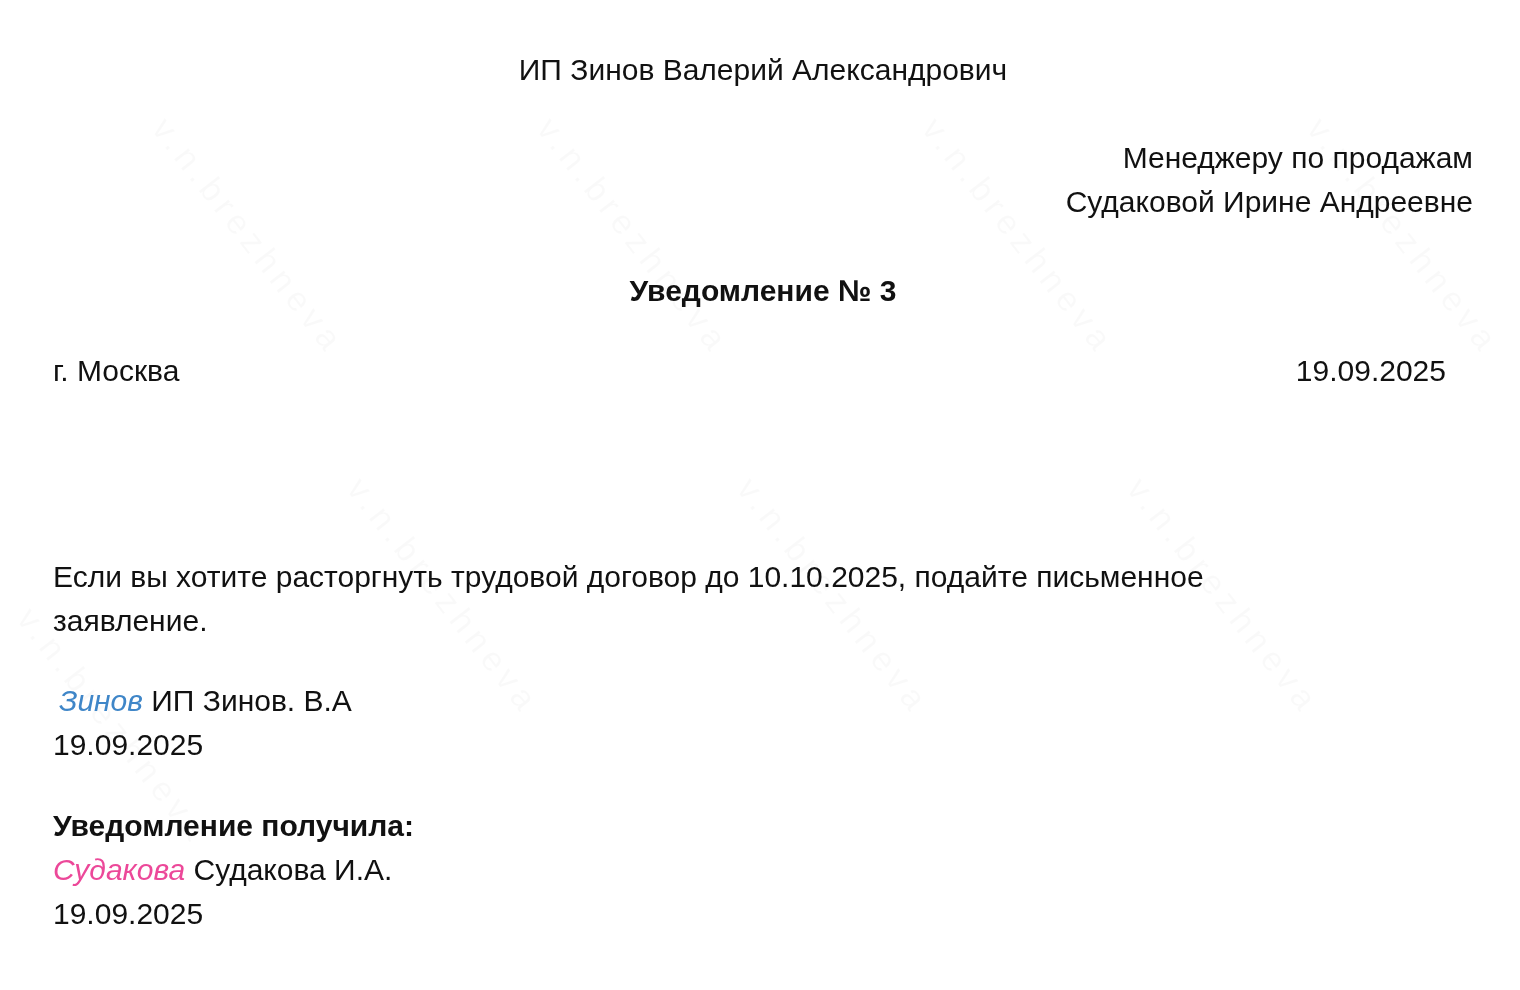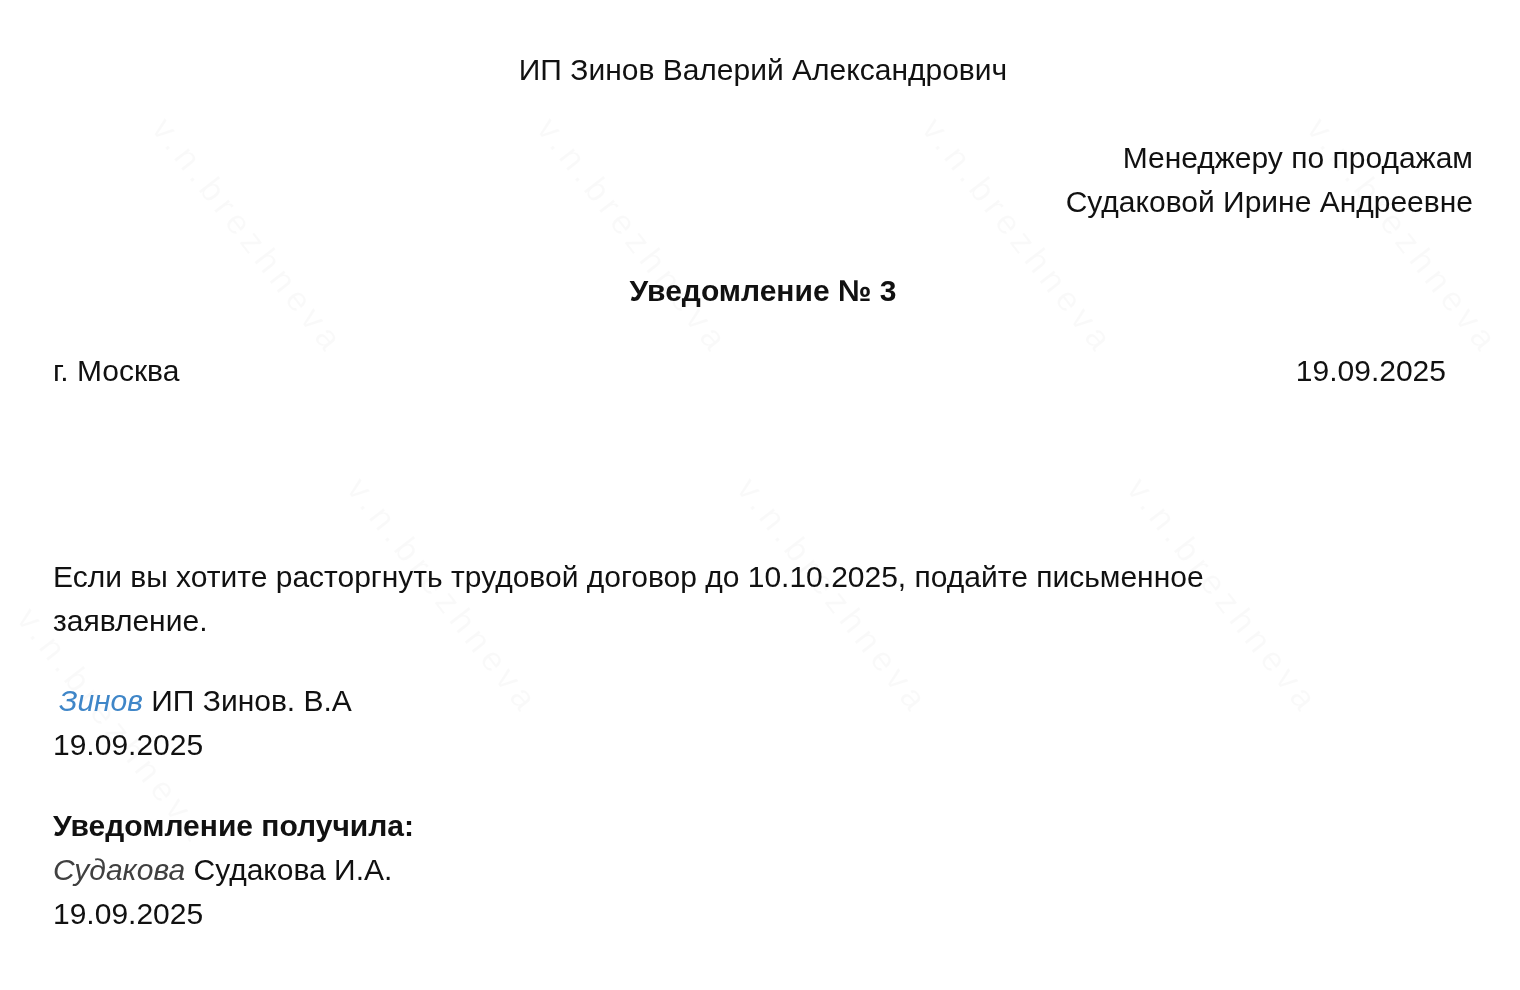--- a/index.html
+++ b/index.html
@@ -86,18 +86,18 @@
   <div class="para" style="top:555px; width:1300px;">Если вы хотите расторгнуть трудовой договор до 10.10.2025, подайте письменное заявление.</div>
 
   <div class="line" style="top:679px; left:59px;">
     <span class="sig" style="color:#3f86c8;">Зинов</span>
     <span>ИП Зинов. В.А</span>
   </div>
   <div class="line" style="top:723px; left:53px;">19.09.2025</div>
 
   <div class="line bold" style="top:804px; left:53px;">Уведомление получила:</div>
   <div class="line" style="top:848px; left:53px;">
-    <span class="sig" style="color:#404040;">Судакова</span>
+    <span class="sig" style="color:#ec4899;">Судакова</span>
     <span>Судакова И.А.</span>
   </div>
   <div class="line" style="top:892px; left:53px;">19.09.2025</div>
 
 </div>
 
 </body></html>

